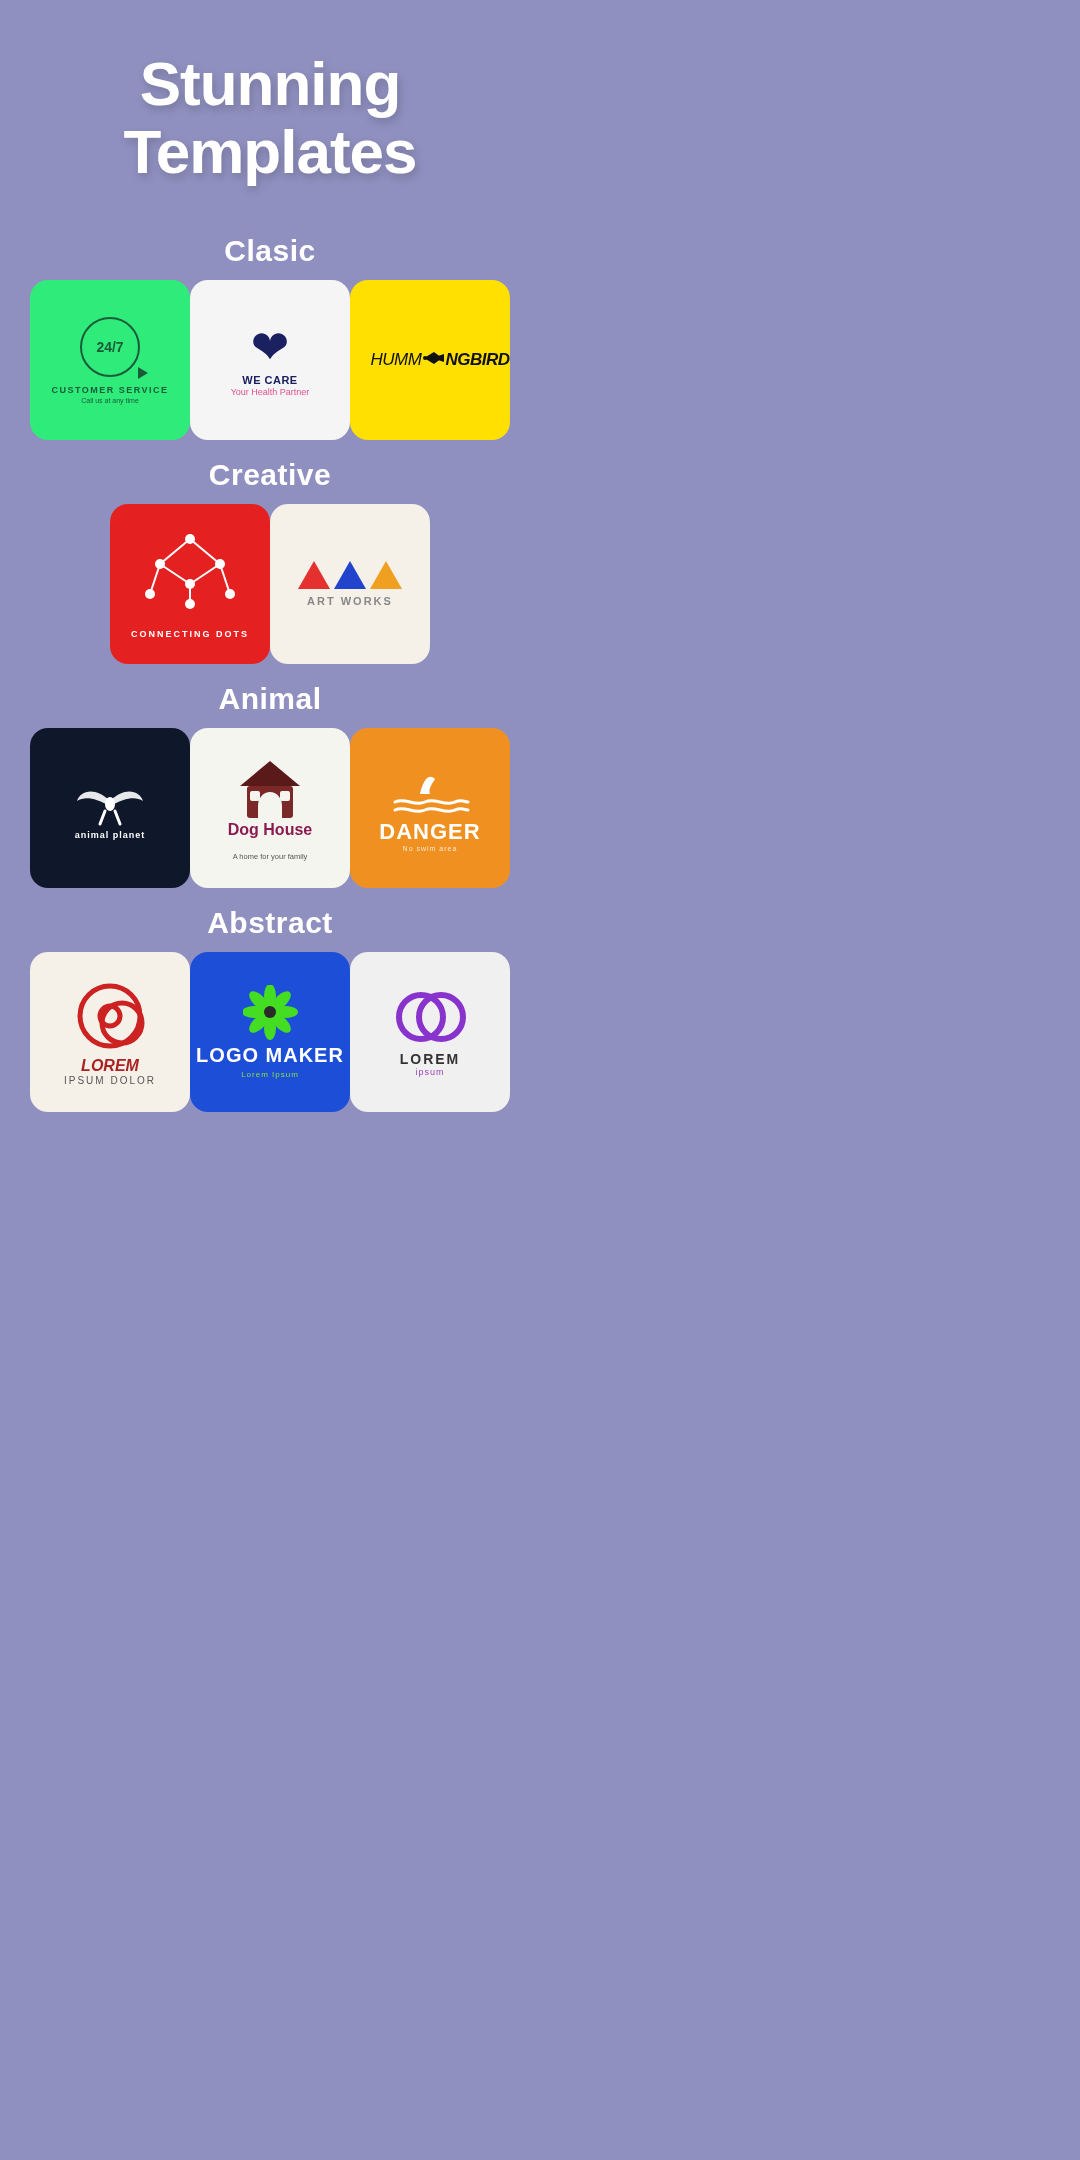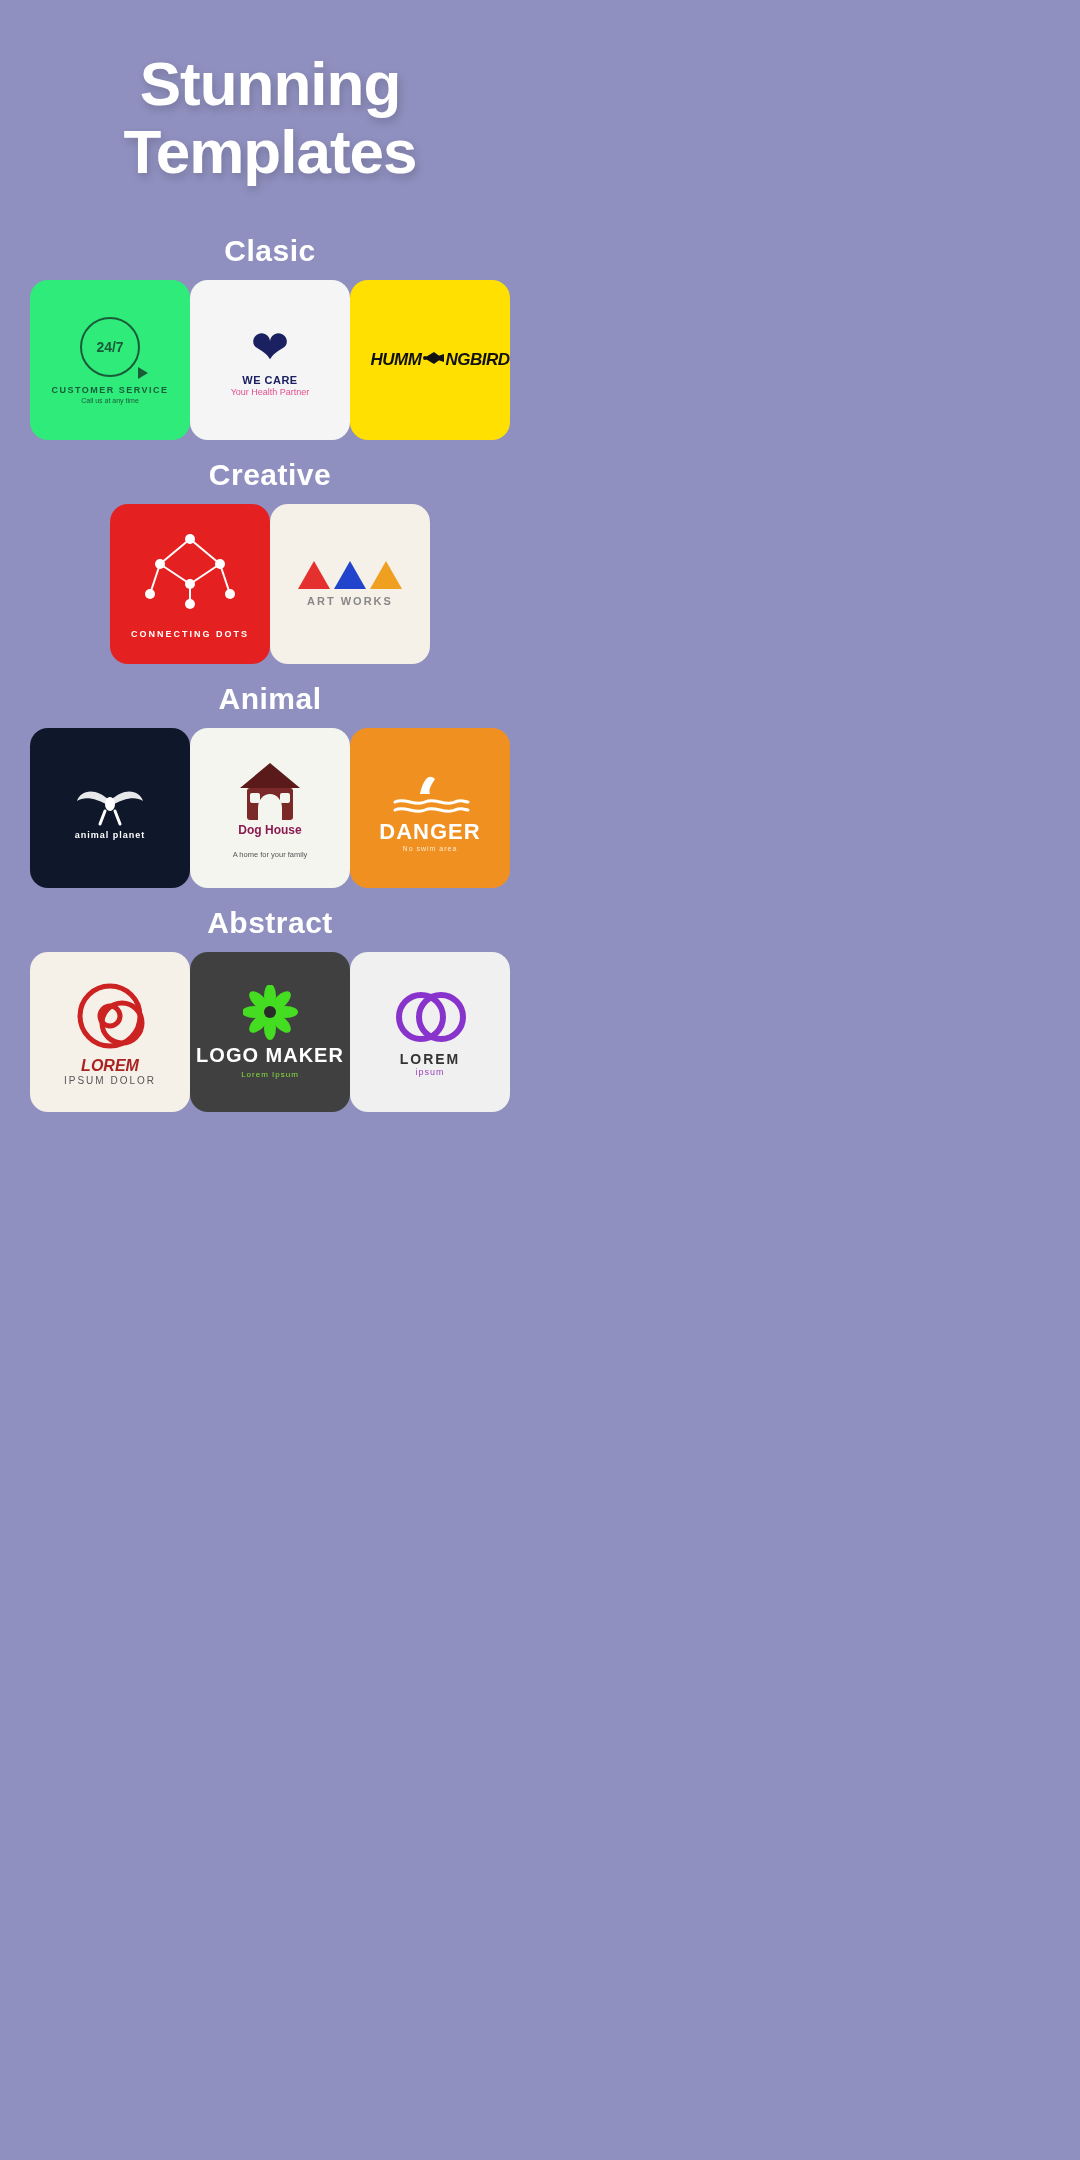--- a/index.html
+++ b/index.html
@@ -209,21 +209,21 @@
       font-weight: 600;
       letter-spacing: 1px;
       margin-top: 4px;
     }
 
     .card-doghouse {
       background: #f5f5f0;
     }
     .card-doghouse .dh-title {
       color: #8b1a50;
-      font-size: 12px;
+      font-size: 16px;
       font-weight: 800;
     }
     .card-doghouse .dh-sub {
       color: #555;
       font-size: 7.5px;
       margin-top: 13px;
     }
 
     .card-danger {
       background: #f09020;
@@ -252,21 +252,21 @@
       margin-top: 4px;
     }
     .card-lorem1 .ipsum-label {
       color: #555;
       font-size: 10px;
       letter-spacing: 2px;
       text-transform: uppercase;
     }
 
     .card-logomaker {
-      background: #404040;
+      background: #1d4ed8;
     }
     .card-logomaker .lm-title {
       color: white;
       font-size: 20px;
       font-weight: 900;
       letter-spacing: 1px;
       line-height: 1.1;
       text-align: center;
     }
     .card-logomaker .lm-sub {
@@ -315,21 +315,21 @@
   </div>
 
   <div class="card card-wecare">
     <div class="heart">❤</div>
     <div class="wecare-title">WE CARE</div>
     <div class="wecare-sub">Your Health Partner</div>
   </div>
 
   <div class="card card-hummingbird">
     <div class="hbird-text">
-      <span style="font-style:italic;font-weight:700;font-size:17px;color:#111;margin-left:20px;">HUMM</span>
+      <span style="font-style:italic;font-weight:400;font-size:17px;color:#111;margin-left:20px;">HUMM</span>
       <span class="bird-svg">
         <svg width="22" height="20" viewBox="0 0 22 20">
           <polygon points="2,10 12,4 20,10 12,16" fill="#111"></polygon>
           <polygon points="10,10 22,6 22,14" fill="#111"></polygon>
           <circle cx="3" cy="10" r="2" fill="#111"></circle>
         </svg>
       </span>
       <span style="font-style:italic;font-weight:900;font-size:17px;color:#111;">NGBIRD</span>
     </div>
   </div>

